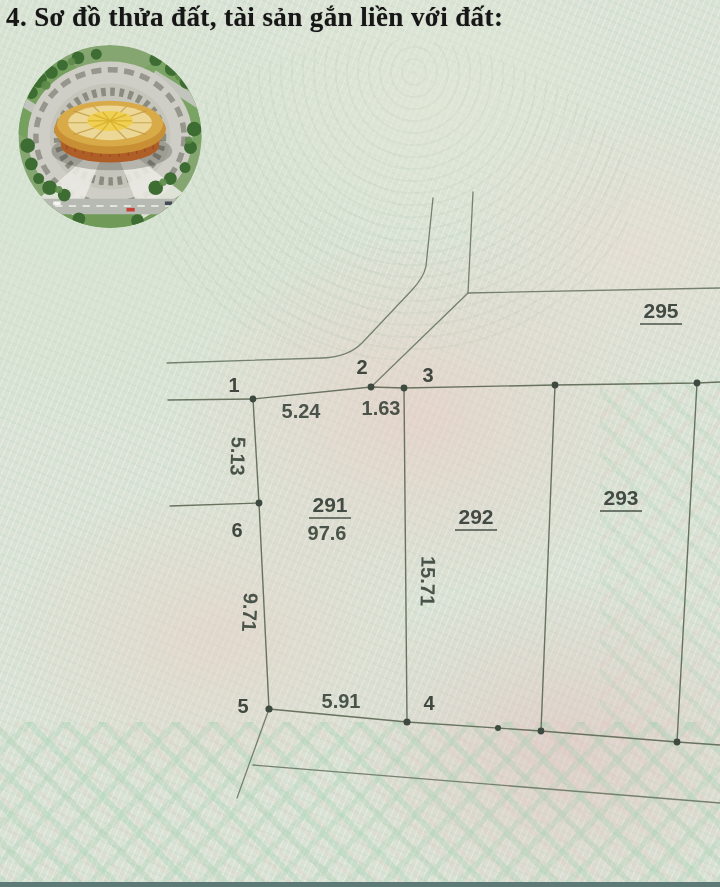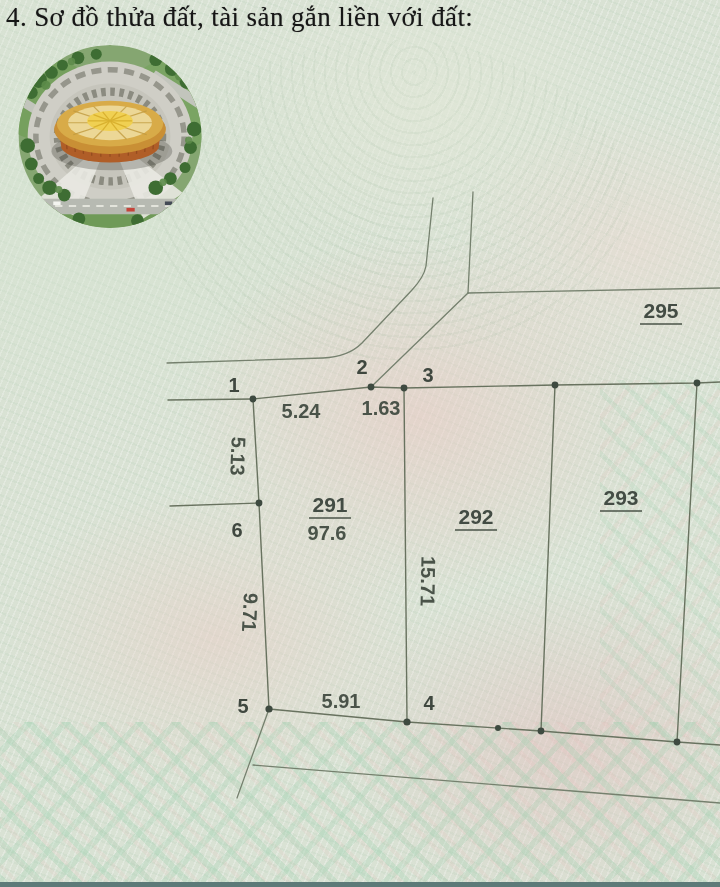--- a/index.html
+++ b/index.html
@@ -31,21 +31,21 @@
   }
   .guilloche-right{
     position:absolute;top:380px;bottom:150px;right:0;width:120px;opacity:.35;pointer-events:none;
     background-image:
       repeating-linear-gradient(45deg, rgba(140,205,165,0.40) 0 5px, rgba(0,0,0,0) 5px 22px),
       repeating-linear-gradient(-45deg, rgba(238,178,178,0.28) 0 5px, rgba(0,0,0,0) 5px 22px);
   }
   .bottom-edge{position:absolute;left:0;right:0;bottom:0;height:5px;background:#5d7a78;}
   .title{
     position:absolute;left:6px;top:2px;right:8px;white-space:nowrap;overflow:hidden;
-    font-family:"Liberation Serif", serif;font-weight:normal;font-size:27px;color:#161616;
+    font-family:"Liberation Serif", serif;font-weight:bold;font-size:27px;color:#161616;
     letter-spacing:.4px;text-shadow:0 0 1px rgba(20,20,20,.35);
   }
   .photo-circle{
     position:absolute;left:8px;top:45px;width:204px;height:183px;border-radius:50%;
     overflow:hidden;
   }
   .photo-circle svg{display:block;width:100%;height:100%;}
   svg.diagram{position:absolute;left:0;top:0;width:720px;height:887px;}
   .bline{stroke:#68725f;stroke-width:1.4;fill:none;stroke-linejoin:round;stroke-linecap:round;}
   .rline{stroke:#75806e;stroke-width:1.3;fill:none;stroke-linejoin:round;stroke-linecap:round;}

